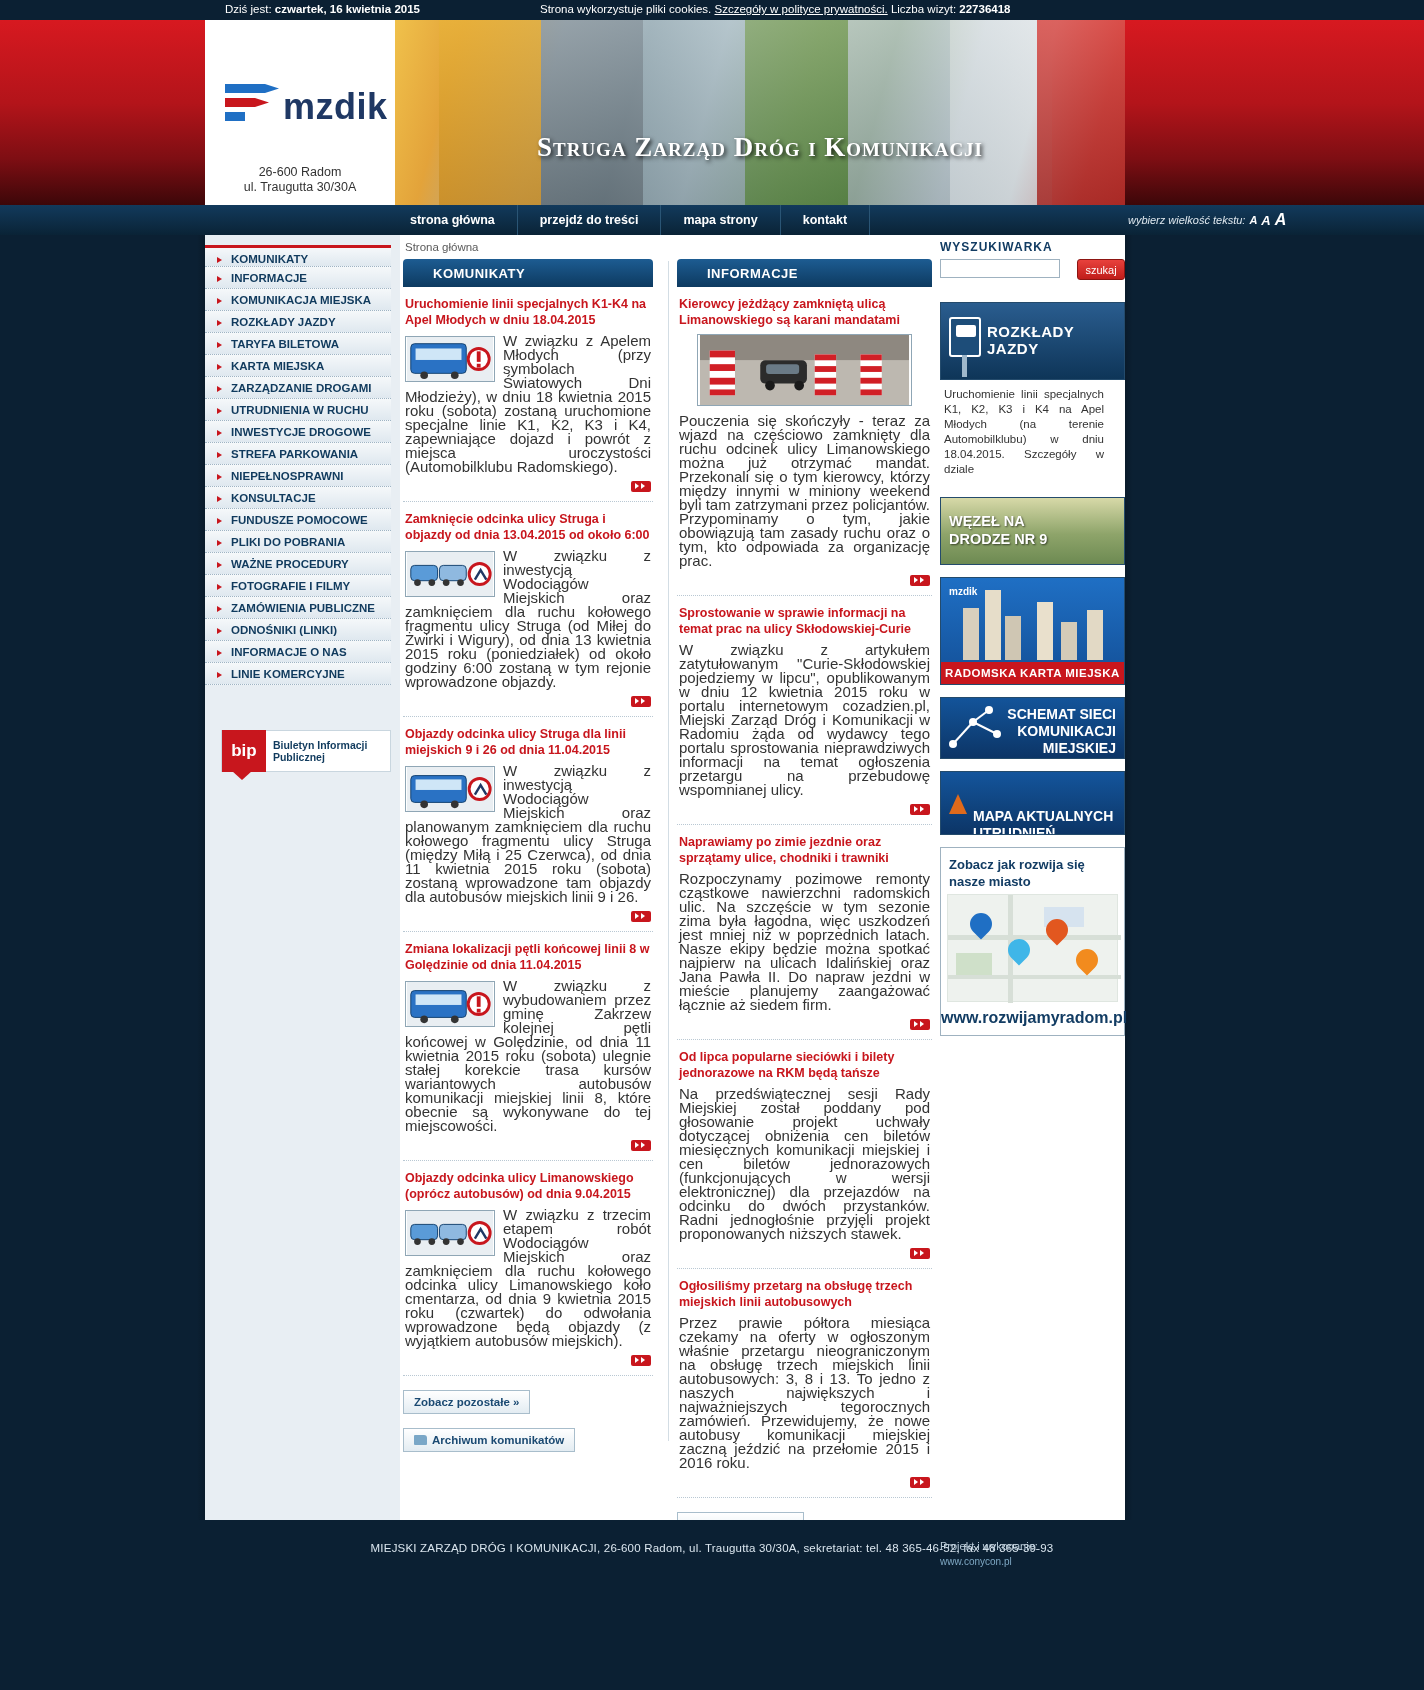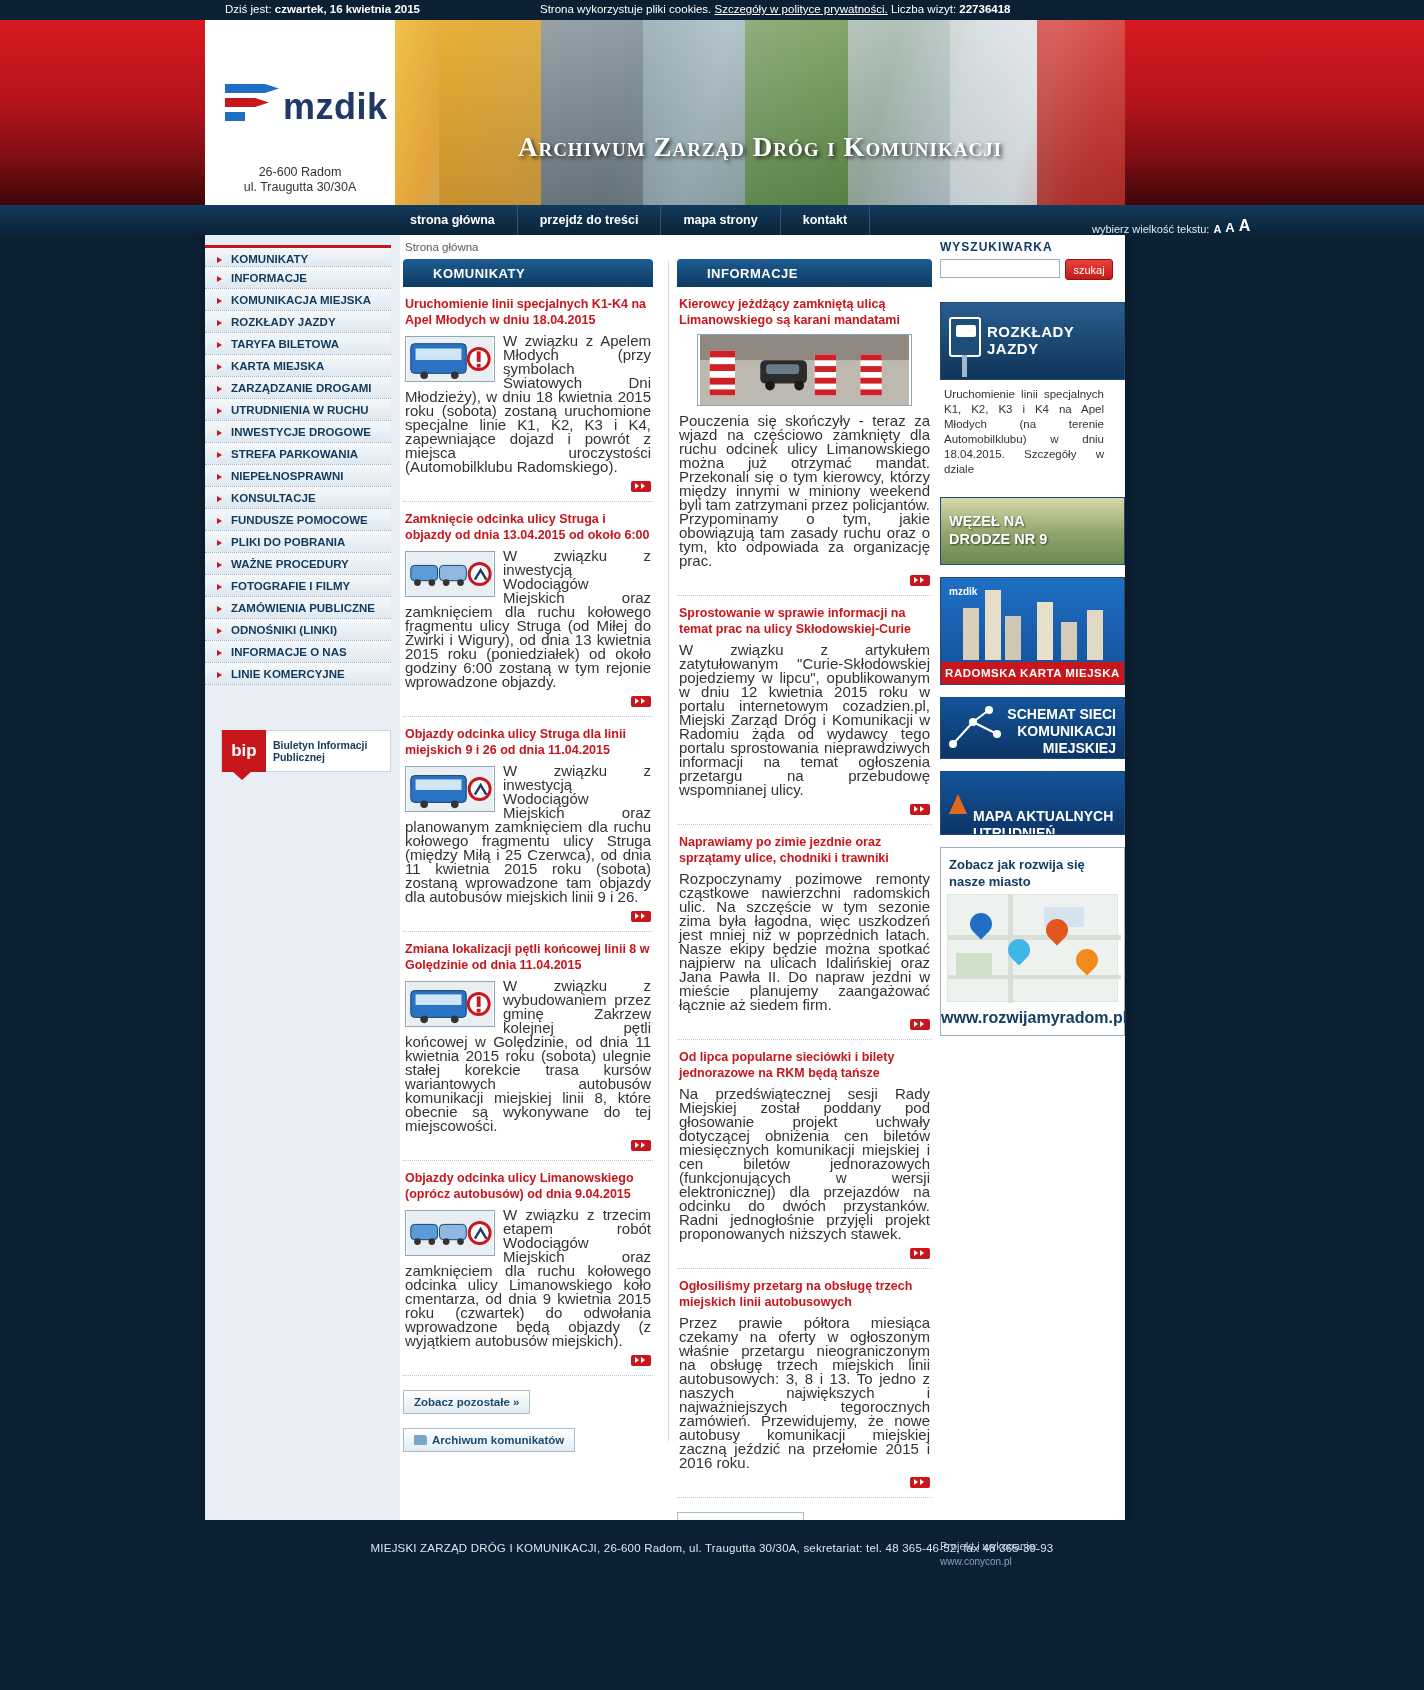--- a/index.html
+++ b/index.html
@@ -91,22 +91,22 @@
   #nav-inner { position:absolute; left:205px; top:0; width:920px; height:30px; display:flex; }
   .navtab {
     color:#fff; font-size:12.5px; font-weight:bold;
     display:flex; align-items:center; justify-content:center;
     padding:0 22px;
     border-right:1px solid #2a5575;
     cursor:pointer;
   }
   .navtab.first { margin-left:183px; }
   #fontsize {
-    position:absolute; left:1092px; top:0; height:30px;
-    display:flex; align-items:flex-end; gap:4px; color:#dfe8ef; font-size:11px;
+    position:absolute; left:1128px; top:0; height:30px;
+    display:flex; align-items:center; gap:4px; color:#dfe8ef; font-size:11px;font-style:italic;
   }
   #fontsize .fs { color:#fff; font-weight:bold; }
   #fontsize .s1 { font-size:11px; } #fontsize .s2 { font-size:13px; } #fontsize .s3 { font-size:16px; }
 
   
   #page {
     position:absolute; left:205px; top:235px; width:920px; height:1285px;
     background:#ffffff;
   }
   #page-bgleft {
@@ -190,21 +190,21 @@
     background:linear-gradient(to bottom,#ffffff,#e3ecf2);
     border:1px solid #a8bdcb;
     font-size:11.5px; color:#1b4a72; font-weight:bold;
     padding:5px 10px; cursor:pointer;
   }
   .btnbox .fold { display:inline-block; width:13px;height:10px;background:#7aa7c7;border-radius:1px 3px 1px 1px;margin-right:5px;vertical-align:-1px;}
 
   
   #searchbox { position:absolute; left:735px; top:5px; width:185px;}
   #searchbox .lbl { font-size:12px; font-weight:bold; color:#123c63; letter-spacing:1px; margin-bottom:5px;}
-  #searchbox .row { display:flex; }
+  #searchbox .row { display:flex;justify-content:space-between; }
   #searchbox input[type=text] {
     width:120px; height:19px; border:1px solid #9fb2c0; font-size:11px; padding:1px 3px;
   }
   #searchbox .szukaj {
     margin-left:5px; width:48px; height:21px;
     background:linear-gradient(to bottom,#e8413c,#c01d1a);
     color:#fff; font-size:11px; border:1px solid #8d1512; border-radius:3px;
     display:flex; align-items:center; justify-content:center; cursor:pointer;
   }
   .banner-btn {
@@ -287,21 +287,21 @@
       </div>
     </div>
     <div id="banner">
       <div class="strip b1"></div>
         <div class="strip b2"></div>
         <div class="strip b3"></div>
       <div class="strip b4"></div>
         <div class="strip b5"></div>
         <div class="strip b6"></div>
         <div class="strip b7"></div>
-      <div id="banner-title">Archiwum Zarząd Dróg i Komunikacji</div>
+      <div id="banner-title">Struga Zarząd Dróg i Komunikacji</div>
     </div>
   </div>
 </div>
 
 <div id="navbar">
   <div id="nav-inner">
     <div class="navtab first">strona główna</div>
     <div class="navtab">przejdź do treści</div>
     <div class="navtab">mapa strony</div>
     <div class="navtab">kontakt</div>

